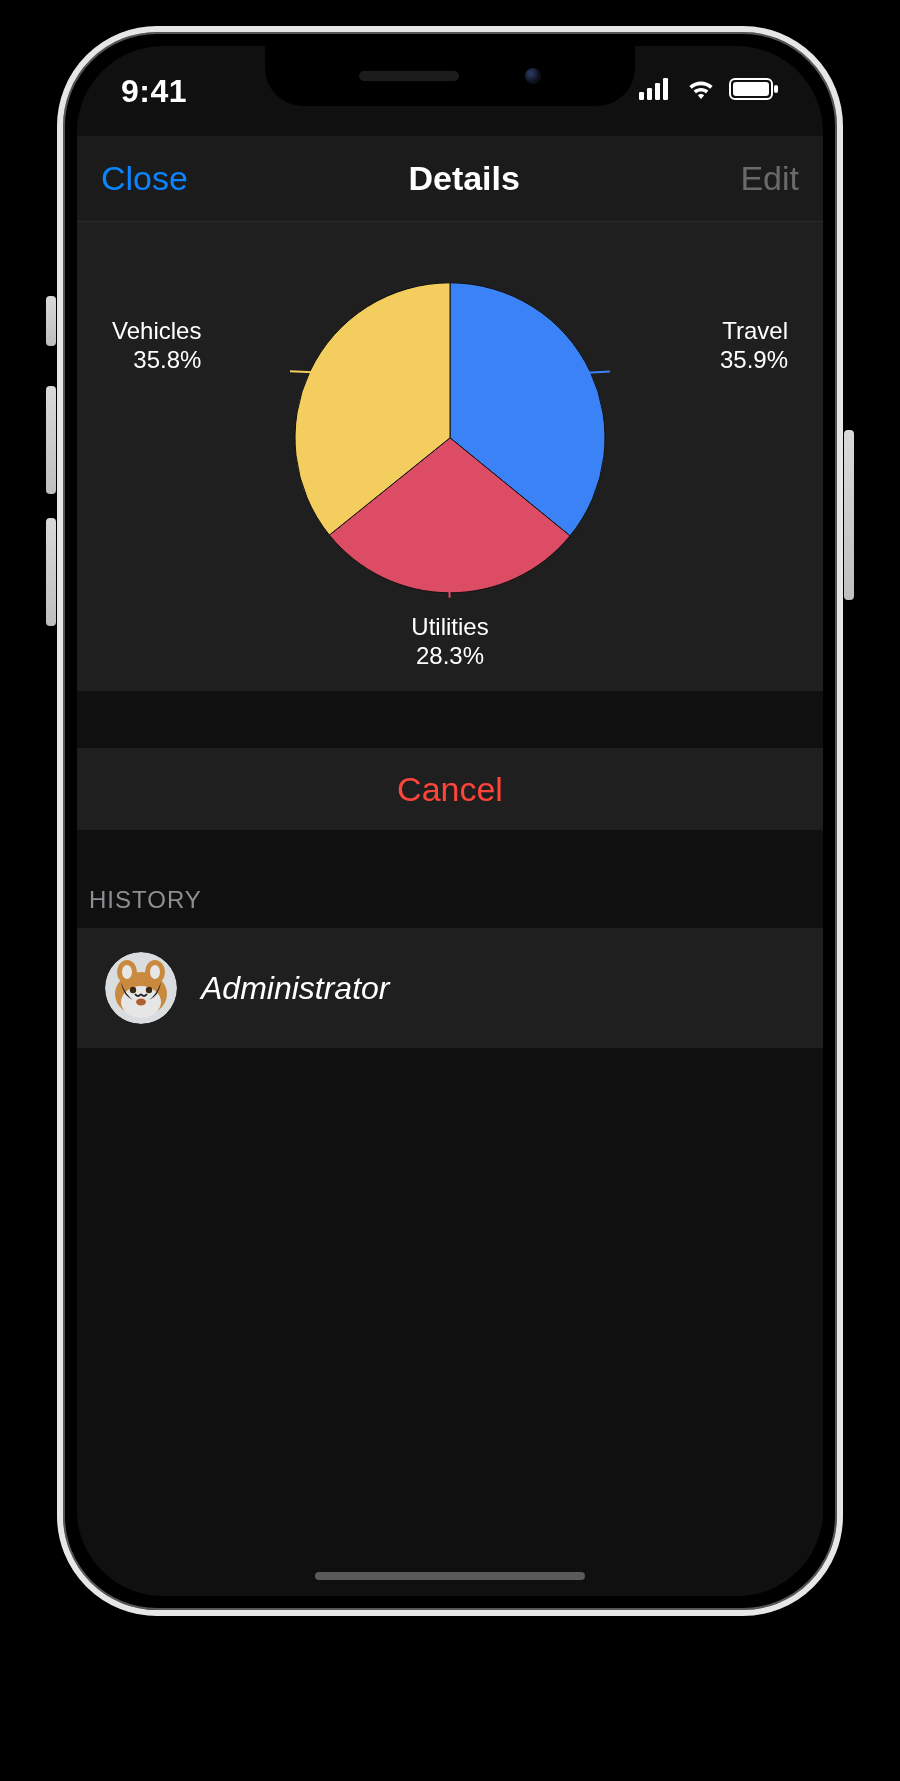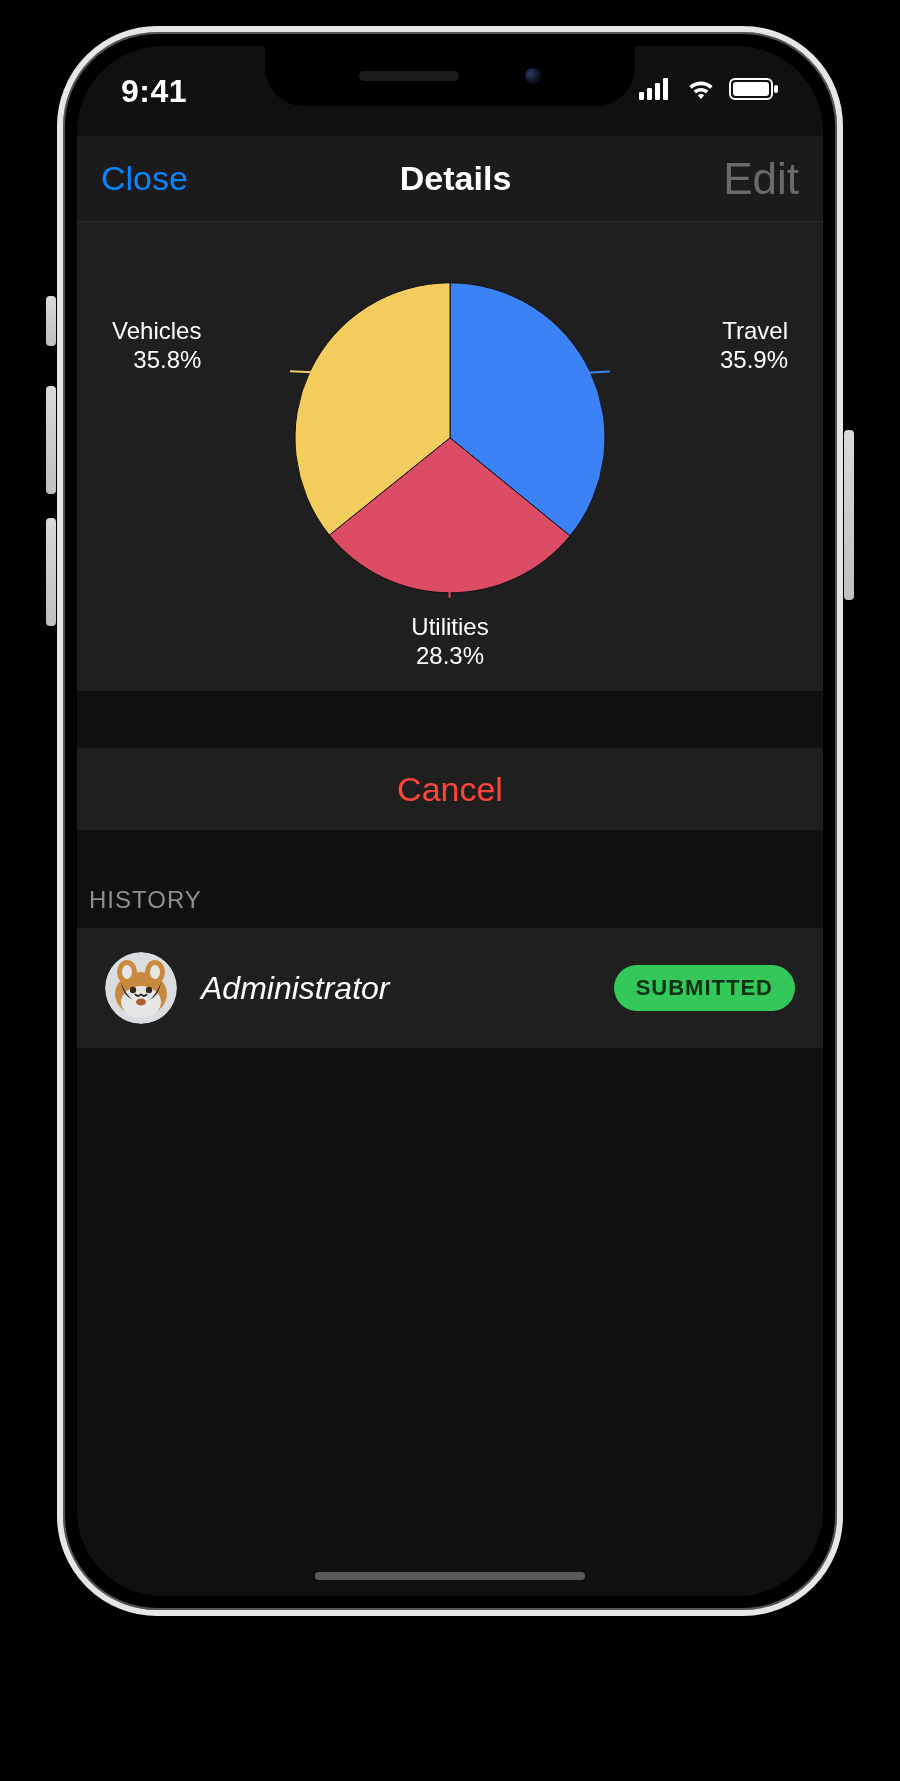--- a/index.html
+++ b/index.html
@@ -99,21 +99,21 @@
   font-size: 34px;
   font-weight: 400;
 }
 .nav-title {
   color: #fff;
   font-size: 34px;
   font-weight: 600;
 }
 .nav-edit {
   color: #6a6a6a;
-  font-size: 44px;
+  font-size: 34px;
   font-weight: 400;
 }
 .content {
   position: absolute;
   top: 176px; left: 0; right: 0; bottom: 0;
   background: #101010;
   overflow: hidden;
 }
 .chart-section {
   background: #1f1f1f;
@@ -311,21 +311,20 @@
               <ellipse cx="50" cy="20" rx="5" ry="7" fill="#e6e6e6"></ellipse>
               <circle cx="28" cy="38" r="3.2" fill="#3a2a10"></circle>
               <circle cx="44" cy="38" r="3.2" fill="#3a2a10"></circle>
               <ellipse cx="36" cy="50" rx="5" ry="3.5" fill="#b06030"></ellipse>
             </g>
           </svg>
         </div>
         <div class="history-text">
           <div class="history-name">Administrator</div>
         </div>
-        <div class="status-badge">SUBMITTED</div>
       </div>
 
     </div>
 
     <div class="home-indicator"></div>
 
   </div>
 </div>
 
 </body></html>

